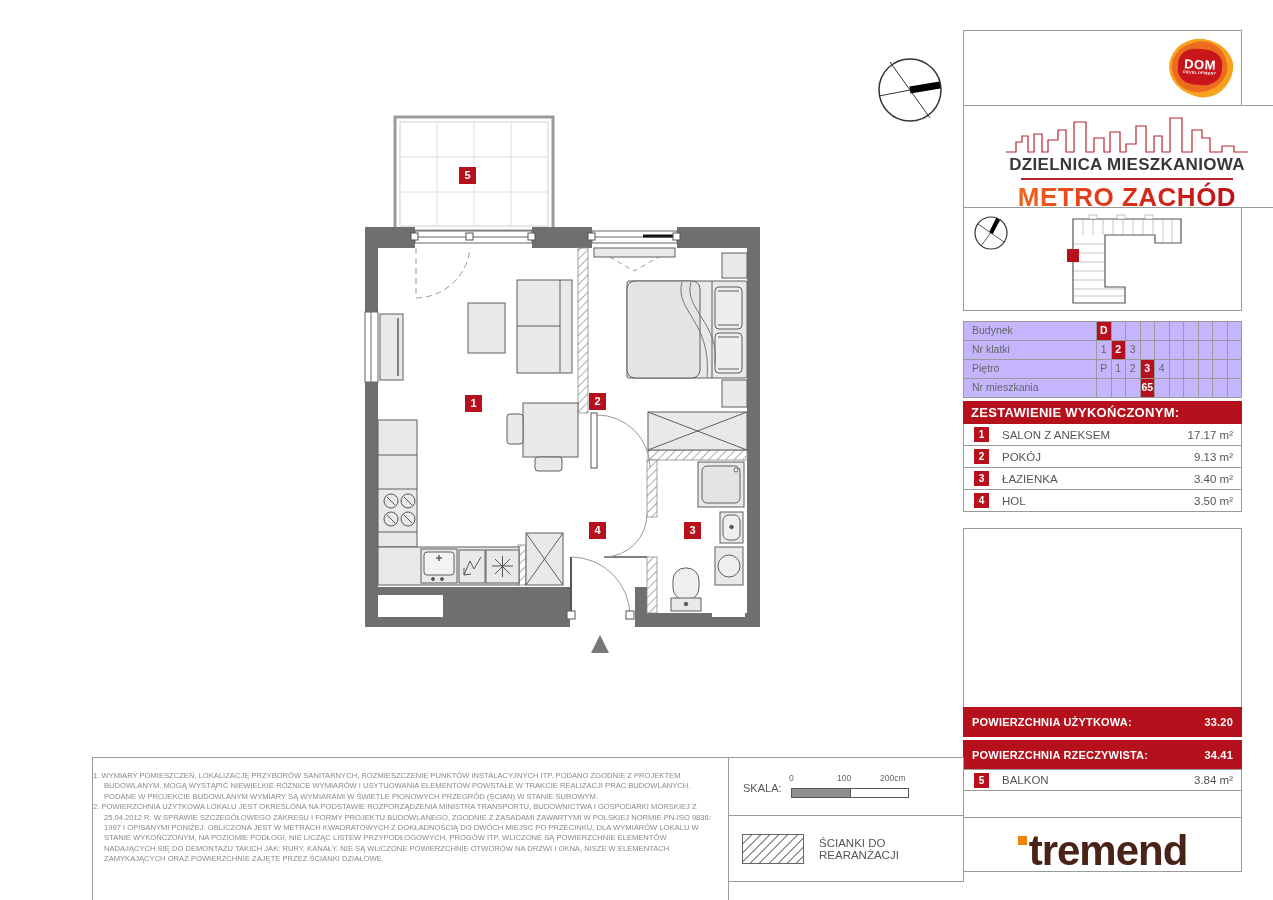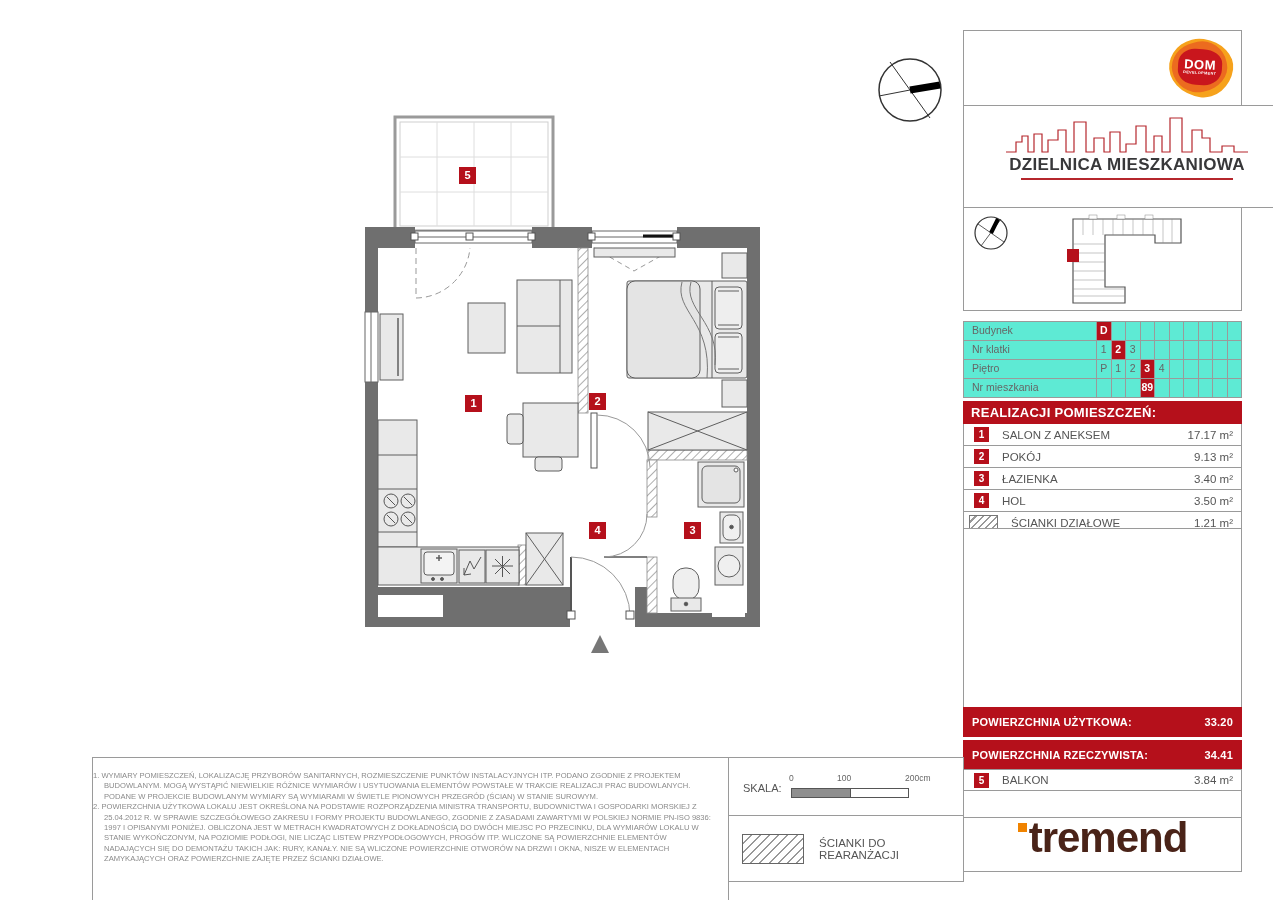--- a/index.html
+++ b/index.html
@@ -22,21 +22,21 @@
   .title-box{left:963px;top:105px;width:328px;height:103px;text-align:center;}
   .skyline{display:block;margin:6px auto 0 auto;}
   .subtitle{font-size:17px;font-weight:bold;color:#38383a;letter-spacing:.3px;margin-top:1px;}
   .title-divider{width:212px;height:2px;background:#b5262c;margin:3px auto 2px auto;}
   .metro-title{font-size:26px;font-weight:bold;letter-spacing:.5px;display:inline-block;
      background:linear-gradient(90deg,#f2641f 0%,#e03018 45%,#bb1016 100%);
      -webkit-background-clip:text;background-clip:text;color:transparent;}
 
   .siteplan-box{left:963px;top:207px;width:279px;height:104px;}
 
-  .unit-table{left:963px;top:321px;width:279px;border-top:1px solid #9a9a9a;border-left:1px solid #9a9a9a;border-right:1px solid #9a9a9a;position:absolute;background:#5eead4;box-sizing:border-box;}
+  .unit-table{left:963px;top:321px;width:279px;border-top:1px solid #9a9a9a;border-left:1px solid #9a9a9a;border-right:1px solid #9a9a9a;position:absolute;background:#c4b5fd;box-sizing:border-box;}
   .trow{display:flex;height:18px;border-bottom:1px solid #9a9a9a;}
   .tlabel{width:132px;font-size:10.5px;color:#666;line-height:17px;padding-left:8px;box-sizing:border-box;}
   .tcell{width:14.5px;border-left:1px solid #9a9a9a;font-size:10.5px;color:#666;text-align:center;line-height:17px;box-sizing:border-box;}
   .tcell.hl{background:#b5101b;color:#fff;font-weight:bold;}
 
   .rooms-header{left:963px;top:401px;width:279px;height:23px;background:#b5101b;color:#fff;font-size:13px;font-weight:bold;
      line-height:23px;padding-left:8px;letter-spacing:.3px;}
   .rooms-table{left:963px;top:424px;width:279px;position:absolute;background:#fff;border-left:1px solid #9a9a9a;border-right:1px solid #9a9a9a;box-sizing:border-box;}
   .rrow{display:flex;align-items:center;height:21px;border-bottom:1px solid #9a9a9a;}
   .rbadge{width:15px;height:15px;background:#b5101b;color:#fff;font-size:10px;font-weight:bold;text-align:center;line-height:15px;margin-left:10px;flex:0 0 15px;}
@@ -44,35 +44,35 @@
   .rarea{font-size:11.5px;color:#555;margin-right:8px;}
   .hatch-swatch{width:27px;height:13px;margin-left:5px;flex:0 0 27px;border:1px solid #777;
      background:repeating-linear-gradient(135deg,#fff 0 3.5px,#999 3.5px 5px);}
 
   .spacer-box{left:963px;top:528px;width:279px;height:180px;}
   .red-bar{left:963px;width:279px;height:30px;background:#b5101b;color:#fff;display:flex;align-items:center;justify-content:space-between;
      font-size:11px;font-weight:bold;padding:0 9px;box-sizing:border-box;position:absolute;letter-spacing:.2px;}
   .bar1{top:707px;} .bar2{top:740px;height:29px;}
   .balkon-row{left:963px;top:769px;width:279px;height:22px;display:flex;align-items:center;}
   .small-box{left:963px;top:790px;width:279px;height:28px;}
-  .tremend-box{left:963px;top:817px;width:279px;height:55px;display:flex;align-items:flex-start;justify-content:center;}
+  .tremend-box{left:963px;top:817px;width:279px;height:55px;display:flex;align-items:flex-end;justify-content:center;}
   .tremend-logo{position:relative;display:flex;font-size:42px;font-weight:bold;color:#4a2318;letter-spacing:-1px;line-height:40px;}
   .tremend-dot{width:9px;height:9px;background:#f08300;align-self:flex-start;margin:5px 2px 0 0;}
 
   
   .notes-box{left:92px;top:757px;width:637px;height:152px;padding:13px 14px 0 0;}
   .note{font-size:7.6px;line-height:10.4px;color:#8a8a8a;padding-left:11px;text-indent:-11px;}
   .skala-box{left:728px;top:757px;width:236px;height:59px;}
   .skala-label{position:absolute;left:14px;top:24px;font-size:11px;color:#555;}
   .scalebar{position:absolute;left:62px;top:30px;width:116px;height:8px;border:1px solid #555;display:flex;}
   .scalebar .dark{width:50%;background:#8f8f8f;border-right:1px solid #555;}
   .scalebar .light{width:50%;background:#fff;}
   .scaleticks{position:absolute;left:60px;top:15px;width:140px;font-size:8.5px;color:#666;}
   .scaleticks span{position:absolute;}
-  .tick0{left:0;} .tick100{left:48px;} .tick200{left:116px;}
+  .tick0{left:0;} .tick100{left:48px;} .tick200{left:91px;}
   .scianki-box{left:728px;top:815px;width:236px;height:67px;display:flex;align-items:center;}
   .scianki-swatch{width:60px;height:28px;margin-left:13px;border:1px solid #666;
      background:repeating-linear-gradient(135deg,#fff 0 5px,#999 5px 6.5px);flex:0 0 60px;}
   .scianki-label{font-size:11.5px;color:#555;margin-left:15px;}
 
   
   .plan-badge{position:absolute;width:17px;height:17px;background:#b5101b;color:#fff;font-size:11px;font-weight:bold;
      text-align:center;line-height:17px;}
 </style>
 </head>
@@ -289,20 +289,21 @@
     </div>
   </div>
 </div>
 
 <div class="box title-box">
   <svg class="skyline" width="250" height="42" viewBox="0 0 250 42">
     <path d="M4,40 L14,40 14,30 20,30 20,24 26,24 26,40 32,40 32,22 40,22 40,40 46,40 46,28 56,28 56,18 64,18 64,40 72,40 72,10 84,10 84,40 92,40 92,26 102,26 102,40 108,40 108,20 118,20 118,40 124,40 124,32 134,32 134,14 144,14 144,40 152,40 152,24 160,24 160,40 168,40 168,6 180,6 180,40 190,40 190,18 200,18 200,26 208,26 208,40 220,40 220,34 232,34 232,40 246,40" fill="none" stroke="#b5262c" stroke-width="1.2"></path>
   </svg>
   <div class="subtitle">DZIELNICA MIESZKANIOWA</div>
   <div class="title-divider"></div>
+  <div class="metro-title">METRO ZACHÓD</div>
 </div>
 
 <div class="box siteplan-box">
   <svg class="abs" style="left:8px;top:6px;" width="38" height="38" viewBox="0 0 38 38">
     <circle cx="19" cy="19" r="16" fill="#fff" stroke="#333" stroke-width="1.2"></circle>
     <line x1="6" y1="10" x2="32" y2="28" stroke="#333" stroke-width="0.8"></line>
     <line x1="9" y1="32" x2="29" y2="5" stroke="#333" stroke-width="0.8"></line>
     <line x1="19" y1="19" x2="26" y2="5" stroke="#000" stroke-width="4"></line>
   </svg>
   <svg class="abs" style="left:95px;top:5px;" width="135" height="94" viewBox="0 0 135 94">
@@ -371,31 +372,31 @@
     <div class="tcell"></div>
     <div class="tcell"></div>
     <div class="tcell"></div>
     <div class="tcell"></div>
   </div>
   <div class="trow" style="border-bottom:1px solid #9a9a9a;">
     <div class="tlabel">Nr mieszkania</div>
     <div class="tcell"></div>
     <div class="tcell"></div>
     <div class="tcell"></div>
-    <div class="tcell hl">89</div>
-    <div class="tcell"></div>
-    <div class="tcell"></div>
-    <div class="tcell"></div>
-    <div class="tcell"></div>
-    <div class="tcell"></div>
-    <div class="tcell"></div>
-  </div>
-</div>
-
-<div class="abs rooms-header">REALIZACJI POMIESZCZEŃ:</div>
+    <div class="tcell hl">65</div>
+    <div class="tcell"></div>
+    <div class="tcell"></div>
+    <div class="tcell"></div>
+    <div class="tcell"></div>
+    <div class="tcell"></div>
+    <div class="tcell"></div>
+  </div>
+</div>
+
+<div class="abs rooms-header">ZESTAWIENIE WYKOŃCZONYM:</div>
 
 <div class="rooms-table">
   <div class="rrow">
     <span class="rbadge">1</span>
     <span class="rname">SALON Z ANEKSEM</span>
     <span class="rarea">17.17 m²</span>
   </div>
   <div class="rrow">
     <span class="rbadge">2</span>
     <span class="rname">POKÓJ</span>
@@ -403,25 +404,20 @@
   </div>
   <div class="rrow">
     <span class="rbadge">3</span>
     <span class="rname">ŁAZIENKA</span>
     <span class="rarea">3.40 m²</span>
   </div>
   <div class="rrow">
     <span class="rbadge">4</span>
     <span class="rname">HOL</span>
     <span class="rarea">3.50 m²</span>
-  </div>
-  <div class="rrow">
-    <span class="hatch-swatch"></span>
-    <span class="rname">ŚCIANKI DZIAŁOWE</span>
-    <span class="rarea">1.21 m²</span>
   </div>
 </div>
 
 <div class="box spacer-box"></div>
 
 <div class="red-bar bar1">
   <span>POWIERZCHNIA UŻYTKOWA:</span>
   <span>33.20</span>
 </div>
 <div class="red-bar bar2">

